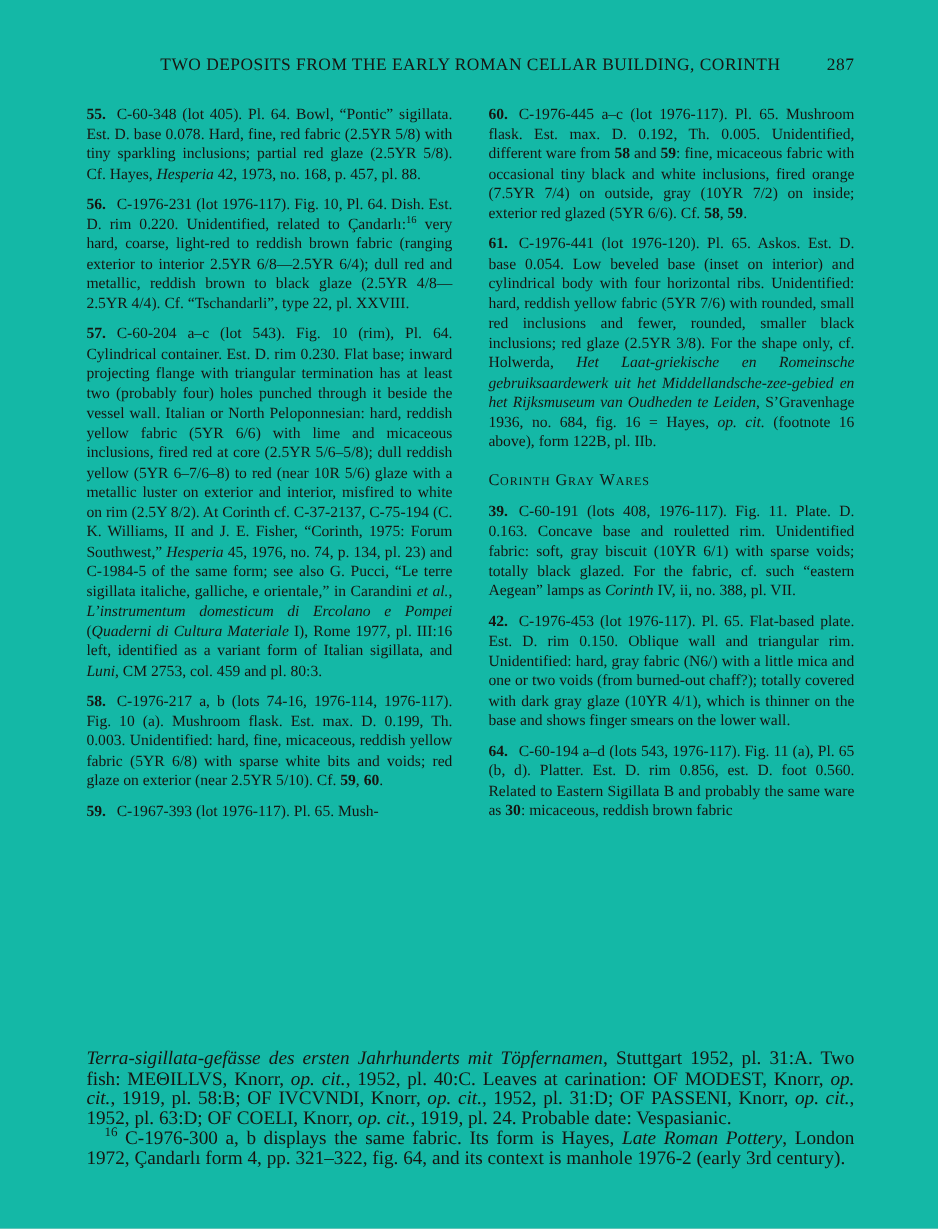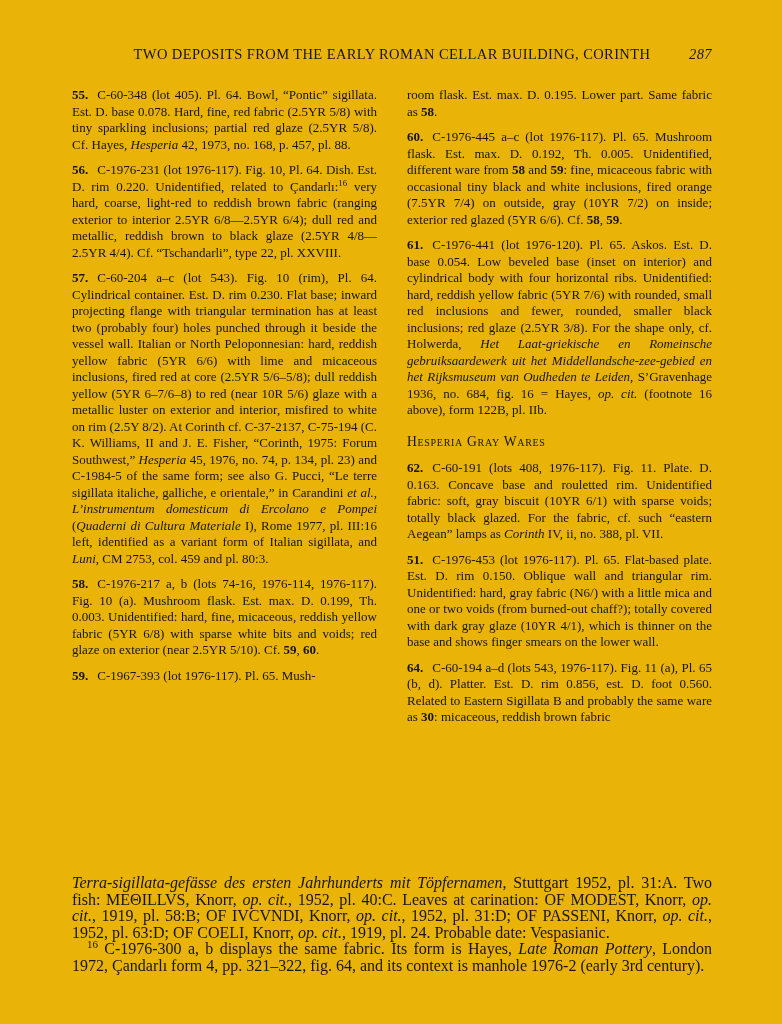--- a/index.html
+++ b/index.html
@@ -1,34 +1,34 @@
 <!DOCTYPE html>
 <html><head>
 <meta charset="utf-8">
 <style>
   * { box-sizing: border-box; }
   html, body { margin: 0; padding: 0; background: #d9d9d6; }
   .page {
     position: relative;
     width: 782px; height: 1024px; margin: 0 auto;
-    background: #eab308;
+    background: #14b8a6;
     padding: 46px 70px 30px 72px;
     font-family: "Liberation Serif", "DejaVu Serif", serif;
     color: #171511;
     overflow: hidden;
   }
   .header {
     position: relative;
     text-align: center;
     font-size: 14.5px;
     letter-spacing: 0.4px;
     white-space: nowrap;
     margin-bottom: 24px;
   }
-  .page-num { position: absolute; right: 0; top: 0; font-style: italic; }
+  .page-num { position: absolute; right: 0; top: 0; }
   .columns { display: flex; gap: 30px; height: 762px; overflow: hidden; }
   .col { flex: 1 1 0; min-width: 0; text-align: justify; font-size: 13px; line-height: 16.5px; }
   p.para { margin: 0 0 9px 0; }
   b.num { margin-right: 9px; }
   p.heading {
     font-variant: small-caps;
     letter-spacing: 0.7px;
     text-align: left;
     font-size: 13.6px;
     margin: 15px 0 10px 0;
@@ -55,26 +55,25 @@
   </div>
   <div class="columns">
     <div class="col">
         <p class="para"><b class="num">55.</b><span>C-60-348 (lot 405).  Pl. 64.  Bowl, “Pontic” sigillata. Est. D. base 0.078. Hard, fine, red fabric (2.5YR 5/8) with tiny sparkling inclusions; partial red glaze (2.5YR 5/8). Cf. Hayes, </span><i>Hesperia</i><span> 42, 1973, no. 168, p. 457, pl. 88.</span></p>
         <p class="para"><b class="num">56.</b><span>C-1976-231 (lot 1976-117).  Fig. 10, Pl. 64. Dish. Est. D. rim 0.220. Unidentified, related to Çandarlı:</span><sup>16</sup><span> very hard, coarse, light-red to reddish brown fabric (ranging exterior to interior 2.5YR 6/8—2.5YR 6/4); dull red and metallic, reddish brown to black glaze (2.5YR 4/8—2.5YR 4/4). Cf. “Tschandarli”, type 22, pl. XXVIII.</span></p>
         <p class="para"><b class="num">57.</b><span>C-60-204 a–c (lot 543).  Fig. 10 (rim), Pl. 64. Cylindrical container. Est. D. rim 0.230. Flat base; inward projecting flange with triangular termination has at least two (probably four) holes punched through it beside the vessel wall. Italian or North Peloponnesian: hard, reddish yellow fabric (5YR 6/6) with lime and micaceous inclusions, fired red at core (2.5YR 5/6–5/8); dull reddish yellow (5YR 6–7/6–8) to red (near 10R 5/6) glaze with a metallic luster on exterior and interior, misfired to white on rim (2.5Y 8/2). At Corinth cf. C-37-2137, C-75-194 (C. K. Williams, II and J. E. Fisher, “Corinth, 1975: Forum Southwest,” </span><i>Hesperia</i><span> 45, 1976, no. 74, p. 134, pl. 23) and C-1984-5 of the same form; see also G. Pucci, “Le terre sigillata italiche, galliche, e orientale,” in Carandini </span><i>et al.</i><span>, </span><i>L’instrumentum domesticum di Ercolano e Pompei</i><span> (</span><i>Quaderni di Cultura Materiale</i><span> I), Rome 1977, pl. III:16 left, identified as a variant form of Italian sigillata, and </span><i>Luni</i><span>, CM 2753, col. 459 and pl. 80:3.</span></p>
         <p class="para"><b class="num">58.</b><span>C-1976-217 a, b (lots 74-16, 1976-114, 1976-117).  Fig. 10 (a).  Mushroom flask. Est. max. D. 0.199, Th. 0.003. Unidentified: hard, fine, micaceous, reddish yellow fabric (5YR 6/8) with sparse white bits and voids; red glaze on exterior (near 2.5YR 5/10). Cf. </span><b>59</b><span>, </span><b>60</b><span>.</span></p>
         <p class="para"><b class="num">59.</b><span>C-1967-393 (lot 1976-117).  Pl. 65.  Mush-</span></p>
       </div>
     <div class="col">
-        <p class="para"><span>room flask. Est. max. D. 0.195. Lower part. Same fabric as </span><b>58</b><span>.</span></p>
         <p class="para"><b class="num">60.</b><span>C-1976-445 a–c (lot 1976-117).  Pl. 65. Mushroom flask. Est. max. D. 0.192, Th. 0.005. Unidentified, different ware from </span><b>58</b><span> and </span><b>59</b><span>: fine, micaceous fabric with occasional tiny black and white inclusions, fired orange (7.5YR 7/4) on outside, gray (10YR 7/2) on inside; exterior red glazed (5YR 6/6). Cf. </span><b>58</b><span>, </span><b>59</b><span>.</span></p>
         <p class="para"><b class="num">61.</b><span>C-1976-441 (lot 1976-120).  Pl. 65.  Askos. Est. D. base 0.054. Low beveled base (inset on interior) and cylindrical body with four horizontal ribs. Unidentified: hard, reddish yellow fabric (5YR 7/6) with rounded, small red inclusions and fewer, rounded, smaller black inclusions; red glaze (2.5YR 3/8). For the shape only, cf. Holwerda, </span><i>Het Laat-griekische en Romeinsche gebruiksaardewerk uit het Middellandsche-zee-gebied en het Rijksmuseum van Oudheden te Leiden</i><span>, S’Gravenhage 1936, no. 684, fig. 16 = Hayes, </span><i>op. cit.</i><span> (footnote 16 above), form 122B, pl. IIb.</span></p>
-        <p class="heading">Hesperia Gray Wares</p>
-        <p class="para"><b class="num">62.</b><span>C-60-191 (lots 408, 1976-117).  Fig. 11. Plate. D. 0.163. Concave base and rouletted rim. Unidentified fabric: soft, gray biscuit (10YR 6/1) with sparse voids; totally black glazed. For the fabric, cf. such “eastern Aegean” lamps as </span><i>Corinth</i><span> IV, ii, no. 388, pl. VII.</span></p>
-        <p class="para"><b class="num">51.</b><span>C-1976-453 (lot 1976-117).  Pl. 65.  Flat-based plate. Est. D. rim 0.150. Oblique wall and triangular rim. Unidentified: hard, gray fabric (N6/) with a little mica and one or two voids (from burned-out chaff?); totally covered with dark gray glaze (10YR 4/1), which is thinner on the base and shows finger smears on the lower wall.</span></p>
+        <p class="heading">Corinth Gray Wares</p>
+        <p class="para"><b class="num">39.</b><span>C-60-191 (lots 408, 1976-117).  Fig. 11. Plate. D. 0.163. Concave base and rouletted rim. Unidentified fabric: soft, gray biscuit (10YR 6/1) with sparse voids; totally black glazed. For the fabric, cf. such “eastern Aegean” lamps as </span><i>Corinth</i><span> IV, ii, no. 388, pl. VII.</span></p>
+        <p class="para"><b class="num">42.</b><span>C-1976-453 (lot 1976-117).  Pl. 65.  Flat-based plate. Est. D. rim 0.150. Oblique wall and triangular rim. Unidentified: hard, gray fabric (N6/) with a little mica and one or two voids (from burned-out chaff?); totally covered with dark gray glaze (10YR 4/1), which is thinner on the base and shows finger smears on the lower wall.</span></p>
         <p class="para"><b class="num">64.</b><span>C-60-194 a–d (lots 543, 1976-117). Fig. 11 (a), Pl. 65 (b, d).  Platter. Est. D. rim 0.856, est. D. foot 0.560. Related to Eastern Sigillata B and probably the same ware as </span><b>30</b><span>: micaceous, reddish brown fabric</span></p>
       </div>
   </div>
   <div class="footnotes">
       <p class="para"><i>Terra-sigillata-gefässe des ersten Jahrhunderts mit Töpfernamen</i><span>, Stuttgart 1952, pl. 31:A. Two fish: MEΘILLVS, Knorr, </span><i>op. cit.</i><span>, 1952, pl. 40:C. Leaves at carination: OF MODEST, Knorr, </span><i>op. cit.</i><span>, 1919, pl. 58:B; OF IVCVNDI, Knorr, </span><i>op. cit.</i><span>, 1952, pl. 31:D; OF PASSENI, Knorr, </span><i>op. cit.</i><span>, 1952, pl. 63:D; OF COELI, Knorr, </span><i>op. cit.</i><span>, 1919, pl. 24. Probable date: Vespasianic.</span></p>
       <p class="para indent"><sup>16</sup><span> C-1976-300 a, b displays the same fabric. Its form is Hayes, </span><i>Late Roman Pottery</i><span>, London 1972, Çandarlı form 4, pp. 321–322, fig. 64, and its context is manhole 1976-2 (early 3rd century).</span></p>
     </div>
 </div>
 
 </body></html>

